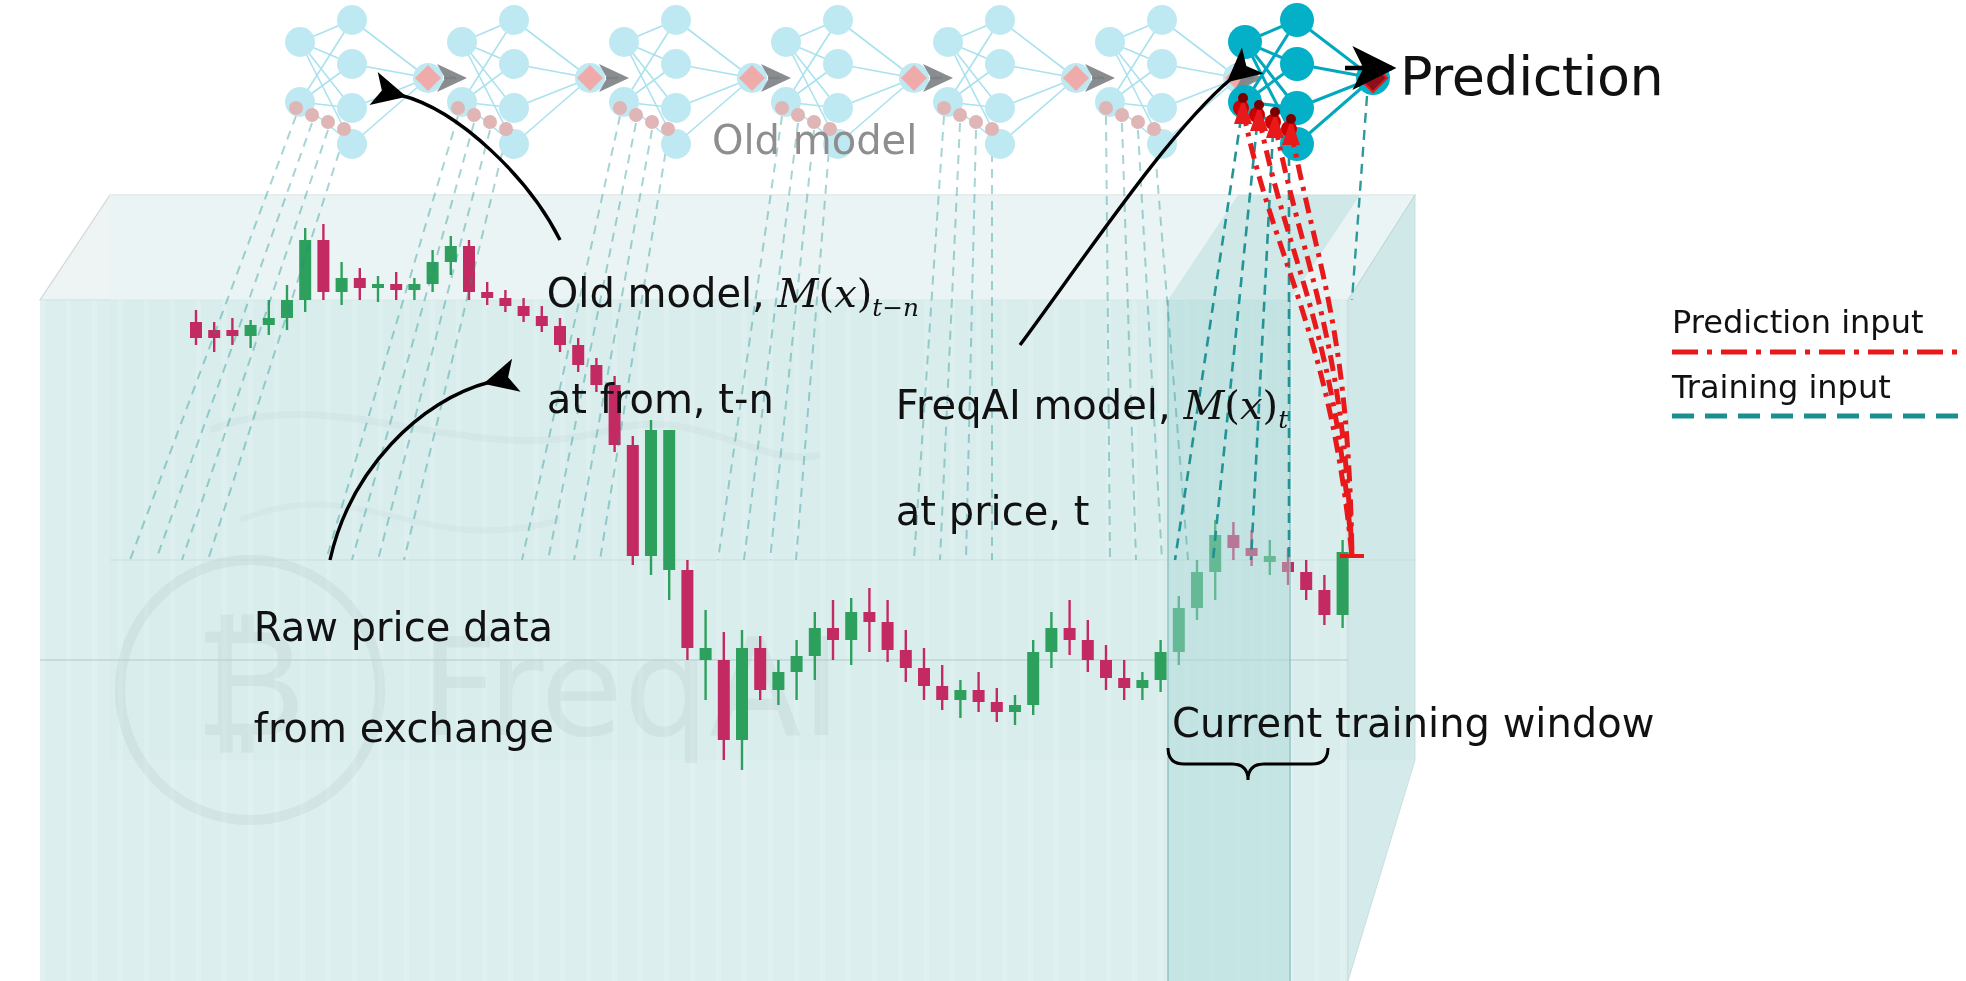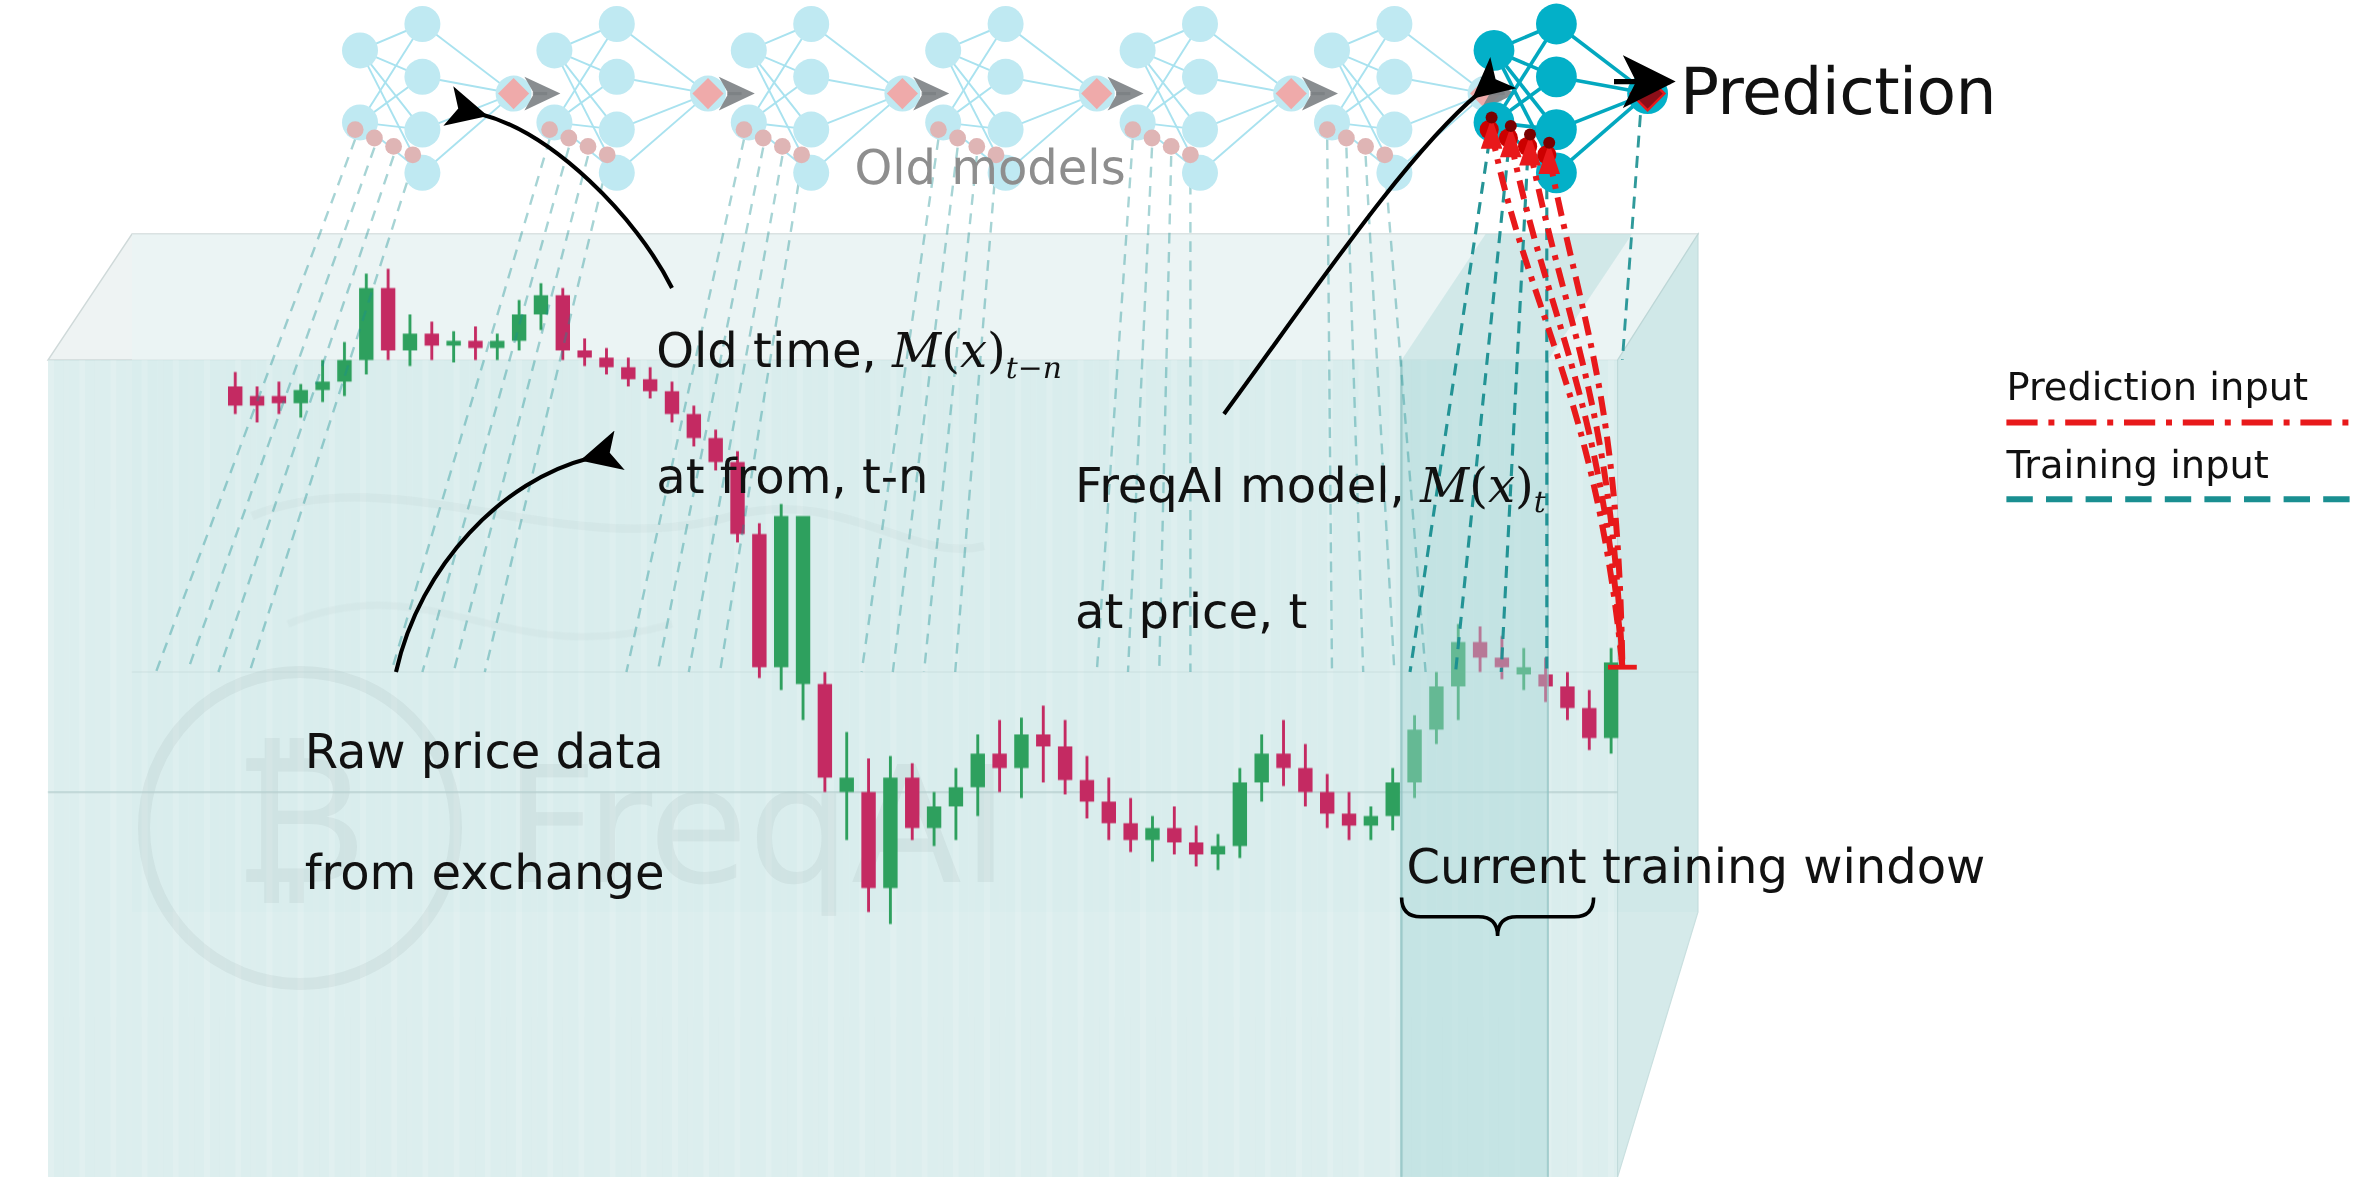--- a/index.html
+++ b/index.html
@@ -553,24 +553,24 @@
     <path d="M1168,748 q0,16 16,16 h48 q16,0 16,16 q0,-16 16,-16 h48 q16,0 16,-16" fill="none" stroke="#000" stroke-width="3"></path>
   </svg>
 
   <svg class="layer" viewBox="0 0 1966 981">
     <line x1="1672" y1="352" x2="1958" y2="352" stroke="#e8191b" stroke-width="5" stroke-dasharray="26 9 5 9" stroke-linecap="butt"></line>
     <line x1="1672" y1="416" x2="1958" y2="416" stroke="#1a8f91" stroke-width="5" stroke-dasharray="22 11" stroke-linecap="butt"></line>
   </svg>
 
   <div class="txt" style="left:1400px;top:45px;font-size:54px;letter-spacing:-0.5px;">Prediction</div>
 
-  <div class="txt" style="left:712px;top:117px;font-size:40px;color:#8e8e8e;">Old models</div>
+  <div class="txt" style="left:712px;top:117px;font-size:40px;color:#8e8e8e;">Old model</div>
 
   <div class="txt" style="left:496px;top:218px;font-size:40px;line-height:1.26;">
-    <span><span>Old time, </span><span class="mathi">M</span><span class="mathr">(</span><span class="mathi">x</span><span class="mathr">)</span><span class="mathi sub">t−n</span></span><br>
+    <span><span>Old model, </span><span class="mathi">M</span><span class="mathr">(</span><span class="mathi">x</span><span class="mathr">)</span><span class="mathi sub">t−n</span></span><br>
     <span>at from, t-n</span>
   </div>
 
   <div class="txt" style="left:845px;top:330px;font-size:40px;line-height:1.26;">
     <span><span>FreqAI model, </span><span class="mathi">M</span><span class="mathr">(</span><span class="mathi">x</span><span class="mathr">)</span><span class="mathi sub">t</span></span><br>
     <span>at price, t</span>
   </div>
 
   <div class="txt" style="left:203px;top:552px;font-size:40px;line-height:1.26;">
     <span>Raw price data</span><br>

